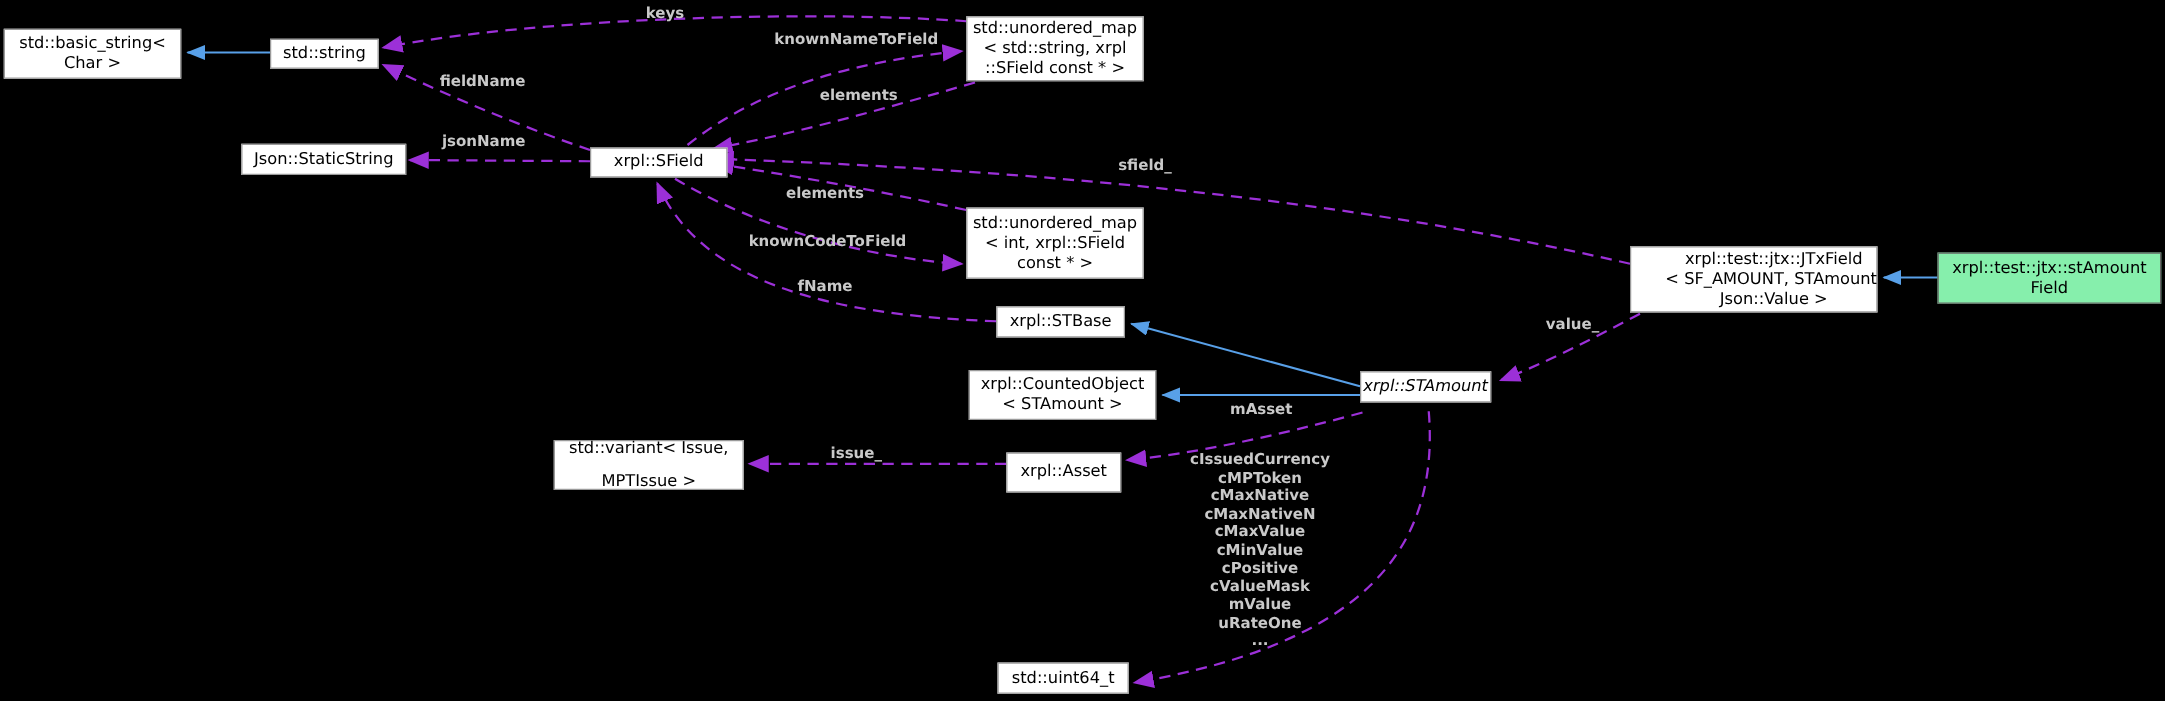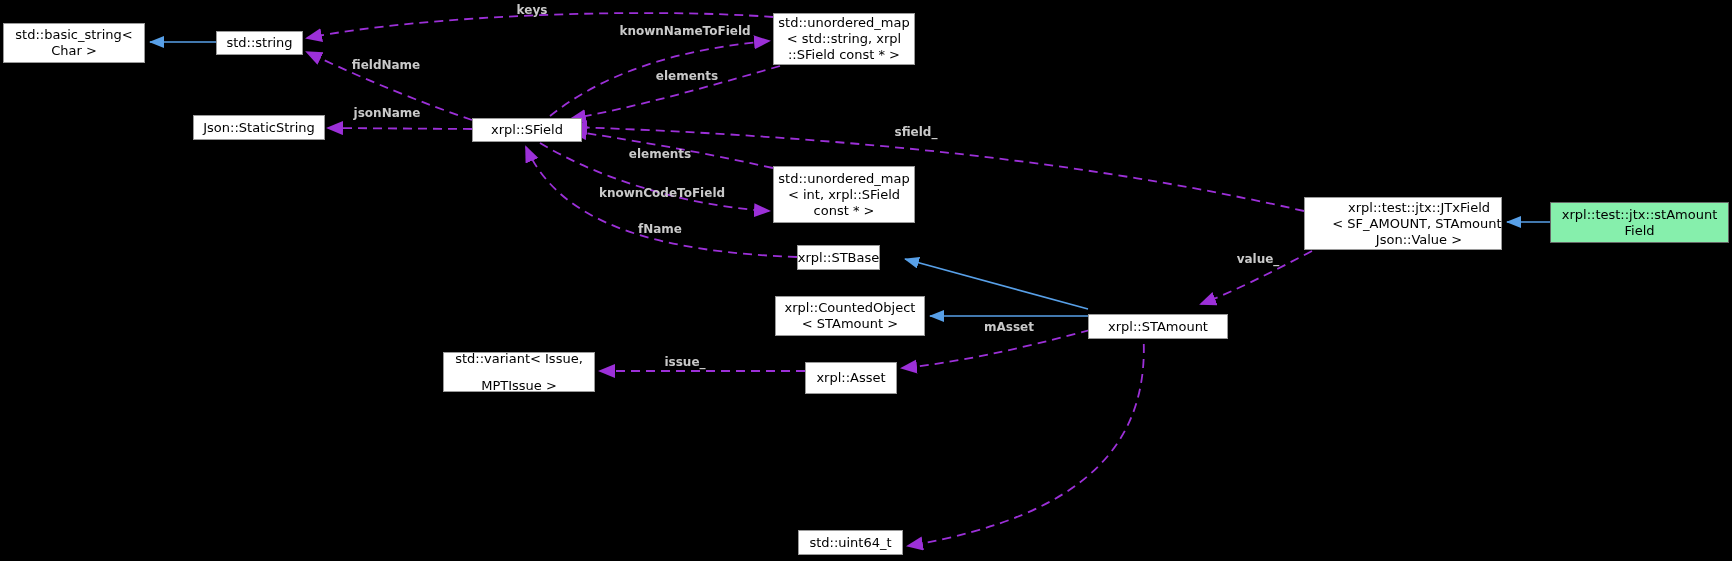--- a/index.html
+++ b/index.html
@@ -84,30 +84,30 @@
     <span>&lt; std::string, xrpl</span>
     <span>::SField const * &gt;</span>
   </div>
 
   <div class="node" style="left:773px;top:166px;width:142px;height:57px;">
     <span>std::unordered_map</span>
     <span>&lt; int, xrpl::SField</span>
     <span>const * &gt;</span>
   </div>
 
-  <div class="node" style="left:797px;top:245px;width:83px;height:25px;align-items:center;">
+  <div class="node" style="left:797px;top:245px;width:103px;height:25px;align-items:center;">
     <span>xrpl::STBase</span>
   </div>
 
   <div class="node" style="left:775px;top:296px;width:150px;height:40px;">
     <span>xrpl::CountedObject</span>
     <span>&lt; STAmount &gt;</span>
   </div>
 
-  <div class="node" style="left:1088px;top:314px;width:140px;height:25px;">
+  <div class="node" style="left:1088px;top:297px;width:105px;height:25px;font-style:italic;">
     <span>xrpl::STAmount</span>
   </div>
 
   <div class="node" style="left:443px;top:352px;width:152px;height:40px;gap:11px;">
     <span>std::variant&lt; Issue,</span>
     <span>MPTIssue &gt;</span>
   </div>
 
   <div class="node" style="left:805px;top:362px;width:92px;height:32px;">
     <span>xrpl::Asset</span>
@@ -134,14 +134,27 @@
   <div class="elabel" style="left:386px;top:58px;">fieldName</div>
   <div class="elabel" style="left:387px;top:106px;">jsonName</div>
   <div class="elabel" style="left:916px;top:125px;">sfield_</div>
   <div class="elabel" style="left:660px;top:147px;">elements</div>
   <div class="elabel" style="left:662px;top:186px;">knownCodeToField</div>
   <div class="elabel" style="left:660px;top:222px;">fName</div>
   <div class="elabel" style="left:1258px;top:252px;">value_</div>
   <div class="elabel" style="left:1009px;top:320px;">mAsset</div>
   <div class="elabel" style="left:685px;top:355px;">issue_</div>
 
+  <div class="elabel member-list" style="left:1008px;top:360px;">
+    <div>cIssuedCurrency</div>
+    <div>cMPToken</div>
+    <div>cMaxNative</div>
+    <div>cMaxNativeN</div>
+    <div>cMaxValue</div>
+    <div>cMinValue</div>
+    <div>cPositive</div>
+    <div>cValueMask</div>
+    <div>mValue</div>
+    <div>uRateOne</div>
+    <div>...</div>
+  </div>
 
 </div>
 
 </body></html>

